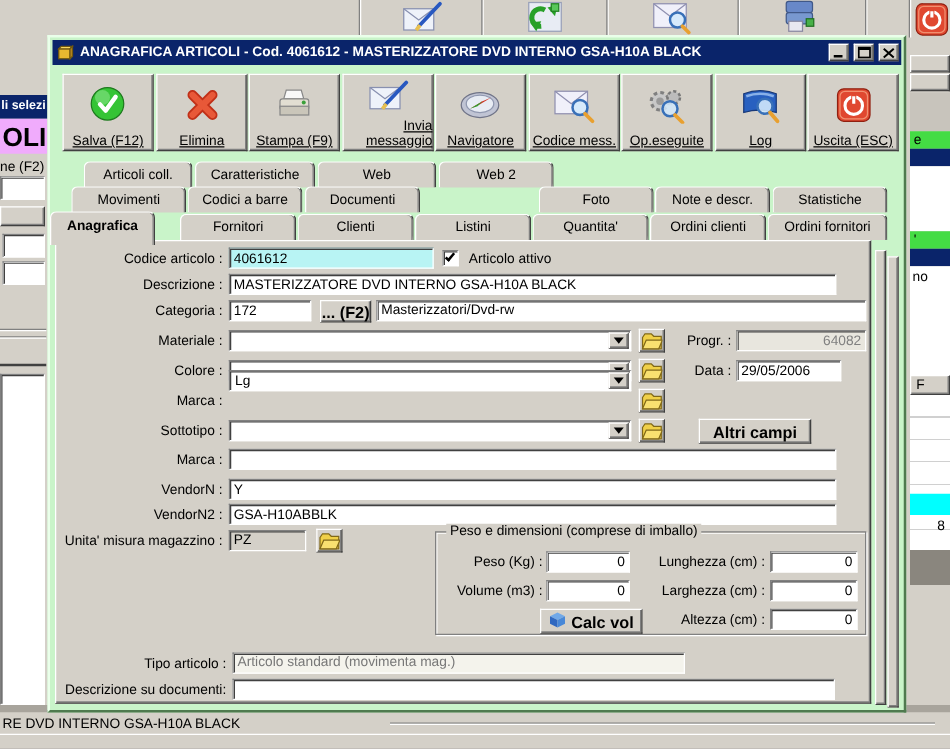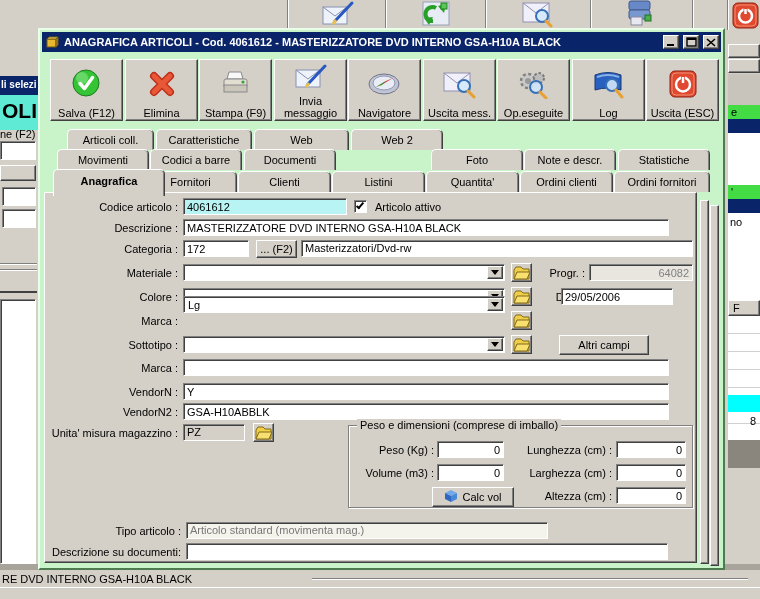--- a/index.html
+++ b/index.html
@@ -19,35 +19,35 @@
   
   #dlg{position:absolute;left:38px;top:28px;width:687px;height:542px;background:#c9f4c9;z-index:10;
        border-top:2px solid #eaffea;border-left:2px solid #eaffea;border-right:2px solid #4f7a4f;border-bottom:2px solid #4f7a4f;}
   #titlebar{position:absolute;left:2px;top:2px;width:679px;height:20px;background:#0a246a;display:flex;align-items:center;gap:4px;padding:0 2px 0 3px;}
   #titlebar .ttl{color:#fff;font-weight:bold;font-size:11px;white-space:nowrap;flex:1;overflow:hidden;}
   .winbtn{width:16px;height:14px;background:#d4d0c8;border:1px solid;border-color:#fff #404040 #404040 #fff;box-shadow:inset -1px -1px 0 #808080;
           display:flex;align-items:center;justify-content:center;}
   .tbtn{position:absolute;top:29px;width:73px;height:62px;background:#d4d0c8;border:1px solid;border-color:#fff #404040 #404040 #fff;
         box-shadow:inset -1px -1px 0 #808080;display:flex;flex-direction:column;align-items:center;justify-content:flex-end;padding-bottom:1px;}
   .tico{flex:1;display:flex;align-items:center;justify-content:center;}
-  .tlbl{line-height:12px;text-align:center;}
+  .tlbl{line-height:12px;text-align:right;text-decoration:underline;}
   .tab{position:absolute;height:21px;background:#d4d0c8;border:1px solid;border-color:#fff #404040 #000 #fff;border-bottom:none;
        border-radius:5px 5px 0 0;text-align:center;line-height:20px;box-shadow:inset -1px 0 0 #808080;}
   .tab.active{height:27px;font-weight:bold;z-index:7;line-height:22px;}
   #panel{position:absolute;left:4px;top:162px;width:653px;height:371px;background:#d4d0c8;border:1px solid;border-color:#fff #404040 #404040 #fff;
          box-shadow:inset -1px -1px 0 #808080;z-index:5;}
   .combo{position:absolute;height:17px;background:#fff;border:1px solid;border-color:#808080 #fff #fff #808080;box-shadow:inset 1px 1px 0 #404040;}
   .combo-val{position:absolute;left:4px;top:2px;line-height:13px;}
   .combo-btn{position:absolute;right:1px;top:1px;bottom:1px;width:16px;background:#d4d0c8;border:1px solid;border-color:#fff #404040 #404040 #fff;
              box-shadow:inset -1px -1px 0 #808080;display:flex;align-items:center;justify-content:center;}
   .tri{width:0;height:0;border-left:4px solid transparent;border-right:4px solid transparent;border-top:5px solid #000;}
   .folderbtn{position:absolute;width:21px;height:19px;background:#d4d0c8;border:1px solid;border-color:#fff #404040 #404040 #fff;
              box-shadow:inset -1px -1px 0 #808080;display:flex;align-items:center;justify-content:center;}
   .pbtn{position:absolute;background:#d4d0c8;border:1px solid;border-color:#fff #404040 #404040 #fff;box-shadow:inset -1px -1px 0 #808080;
-        display:flex;align-items:center;justify-content:center;gap:4px;font-size:11px;}
+        display:flex;align-items:center;justify-content:center;gap:4px;font-size:13px;font-weight:bold;}
   .grpbox{position:absolute;border:1px solid #808080;box-shadow:inset 1px 1px 0 #fff,1px 1px 0 #fff;}
   .grplbl{position:absolute;top:-7px;left:8px;background:#d4d0c8;padding:0 3px;line-height:13px;white-space:nowrap;}
   .checkbox{position:absolute;width:13px;height:13px;background:#fff;border:1px solid;border-color:#808080 #fff #fff #808080;box-shadow:inset 1px 1px 0 #404040;}
   .checkmark{display:block;width:8px;height:4px;border-left:2px solid #000;border-bottom:2px solid #000;transform:rotate(-50deg);margin:2px 0 0 1px;}
 </style>
 </head>
 <body>
 
 <div id="screen">
 
@@ -96,21 +96,21 @@
           <rect x="3" y="3" width="21" height="21" rx="4" fill="none" stroke="#f09070"></rect>
           <circle cx="13.5" cy="14" r="6.5" fill="none" stroke="#fff" stroke-width="2.5"></circle>
           <path d="M13.5 6v6" stroke="#e04830" stroke-width="4"></path>
           <path d="M13.5 7v5" stroke="#fff" stroke-width="2.5"></path>
         </svg></span>
   </div>
 
   <div class="abs" style="left:0;top:76px;width:38px;height:19px;background:#0a246a">
     <span class="abs" style="left:1px;top:3px;color:#fff;font-weight:bold;font-size:10px;white-space:nowrap">li selezi</span>
   </div>
-  <div class="abs" style="left:0;top:95px;width:38px;height:35px;background:#5eead4;overflow:hidden">
+  <div class="abs" style="left:0;top:95px;width:38px;height:28px;background:#f0abfc;overflow:hidden">
     <span class="abs" style="left:2px;top:4px;font-size:21px;font-weight:bold;white-space:nowrap">OLI</span>
   </div>
   <span class="lbl" style="left:0;top:128px">ne (F2)</span>
   <div class="sunken abs" style="left:0;top:141px;width:36px;height:19px"></div>
   <div class="raised abs" style="left:0;top:165px;width:36px;height:16px"></div>
   <div class="sunken abs" style="left:2px;top:187px;width:34px;height:19px"></div>
   <div class="sunken abs" style="left:2px;top:209px;width:34px;height:19px"></div>
   <div class="groove-h" style="left:0;top:263px;width:37px"></div>
   <div class="groove-h" style="left:0;top:269px;width:37px"></div>
   <div class="abs" style="left:0;top:291px;width:37px;height:2px;background:#404040"></div>
@@ -227,21 +227,21 @@
     </div>
     <div class="tbtn" style="left:383px">
       <span class="tico">
           <svg width="35" height="30">
             <rect x="2" y="4" width="26" height="18" fill="#f0f0fa" stroke="#9090b0"></rect>
             <path d="M2 4l13 10L28 4" fill="none" stroke="#9090b0"></path>
             <circle cx="22" cy="17" r="6" fill="#d0e8fc" fill-opacity="0.8" stroke="#3870b8" stroke-width="2"></circle>
             <path d="M26 22l6 6" stroke="#e8a030" stroke-width="3" stroke-linecap="round"></path>
           </svg>
         </span>
-      <span class="tlbl">Uscita mess.</span>
+      <span class="tlbl">Codice mess.</span>
     </div>
     <div class="tbtn" style="left:457px">
       <span class="tico">
           <svg width="35" height="30">
             <circle cx="12" cy="12" r="7" fill="#c8c8c8" stroke="#808080" stroke-width="2.5" stroke-dasharray="3 2.5"></circle>
             <circle cx="12" cy="12" r="3" fill="#9a9a9a"></circle>
             <circle cx="23" cy="9" r="5" fill="#bcbcbc" stroke="#787878" stroke-width="2" stroke-dasharray="2.5 2"></circle>
             <circle cx="20" cy="18" r="6" fill="#d0e8fc" fill-opacity="0.85" stroke="#3870b8" stroke-width="2"></circle>
             <path d="M24 23l6 6" stroke="#e8a030" stroke-width="3" stroke-linecap="round"></path>
           </svg>
@@ -277,21 +277,21 @@
     <div class="tab" style="left:214px;top:99px;width:95px">Web</div>
     <div class="tab" style="left:311px;top:99px;width:92px">Web 2</div>
 
     <div class="tab" style="left:17px;top:119px;width:92px">Movimenti</div>
     <div class="tab" style="left:110px;top:119px;width:92px">Codici a barre</div>
     <div class="tab" style="left:204px;top:119px;width:92px">Documenti</div>
     <div class="tab" style="left:391px;top:119px;width:92px">Foto</div>
     <div class="tab" style="left:484px;top:119px;width:92px">Note e descr.</div>
     <div class="tab" style="left:578px;top:119px;width:92px">Statistiche</div>
 
-    <div class="tab active" style="left:13px;top:139px;width:112px">Anagrafica</div>
+    <div class="tab active" style="left:0;top:139px;width:84px">Anagrafica</div>
     <div class="tab" style="left:104px;top:141px;width:93px">Fornitori</div>
     <div class="tab" style="left:198px;top:141px;width:93px">Clienti</div>
     <div class="tab" style="left:292px;top:141px;width:93px">Listini</div>
     <div class="tab" style="left:386px;top:141px;width:93px">Quantita'</div>
     <div class="tab" style="left:480px;top:141px;width:93px">Ordini clienti</div>
     <div class="tab" style="left:574px;top:141px;width:96px">Ordini fornitori</div>
 
     <div class="raised abs" style="left:660px;top:170px;width:9px;height:364px"></div>
     <div class="raised abs" style="left:670px;top:175px;width:9px;height:361px"></div>
 
@@ -335,21 +335,21 @@
           </span>
       </div>
       <span class="lbl lbl-r" style="left:33px;top:98px;width:100px">Colore :</span>
       <div class="folderbtn" style="left:466px;top:94px">
           <svg width="17" height="14">
             <path d="M1 4l2-3h5l2 2h6v10H1z" fill="#f0d048" stroke="#806818"></path>
             <path d="M1 13l3-7h13l-3 7z" fill="#f8e070" stroke="#806818"></path>
           </svg>
         </div>
       <span class="lbl lbl-r" style="left:440px;top:98px;width:100px">Data :</span>
-      <input class="fld" style="left: 516px; top: 95px; width: 112px;" value="29/05/2006">
+      <input class="fld" style="left: 544px; top: 95px; width: 84px;" value="29/05/2006">
 
       <div class="combo" style="left:138px;top:103px;width:322px">
         <span class="combo-val">Lg</span>
         <span class="combo-btn">
             <span class="tri"></span>
           </span>
       </div>
       <span class="lbl lbl-r" style="left:33px;top:122px;width:100px">Marca :</span>
       <div class="folderbtn" style="left:466px;top:118px">
           <svg width="17" height="14">

